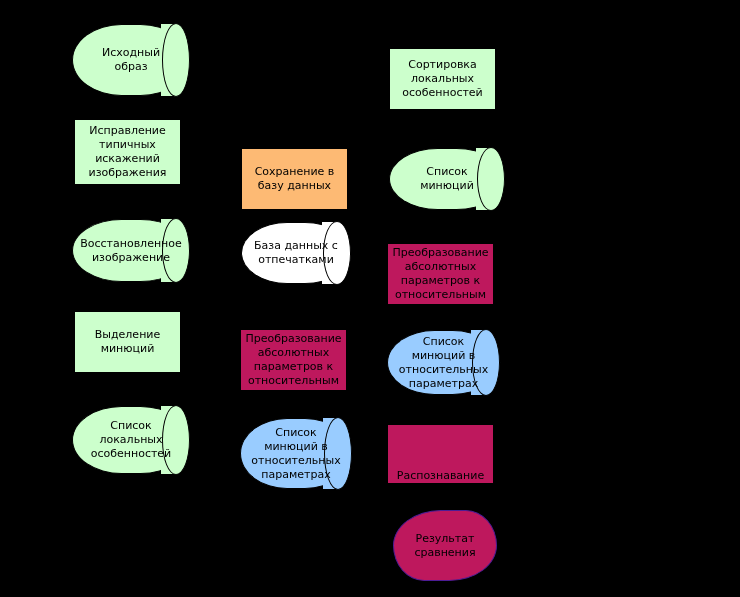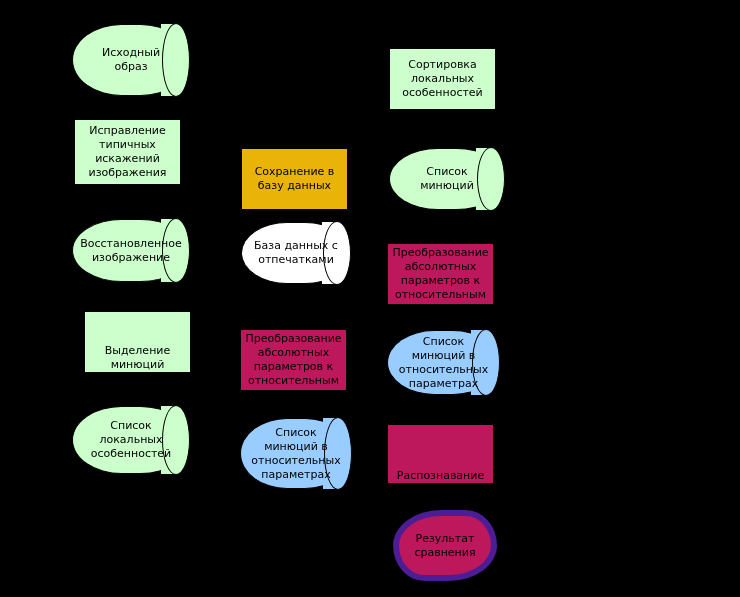--- a/index.html
+++ b/index.html
@@ -76,27 +76,27 @@
     width: 16px;
     z-index: 2;
     background: inherit;
   }
   .shape-cylinder .cyl-mask.fill-green { background: #CCFFCC; }
   .shape-cylinder .cyl-mask.fill-blue  { background: #99CCFF; }
   .shape-cylinder .cyl-mask.fill-white { background: #FFFFFF; }
 
   
   .shape-blob {
-    border: 6px solid #4c1d95;
+    border: 1px solid #4c1d95;
     border-radius: 46% 30% 46% 30% / 50% 50% 50% 50%;
   }
 
   .fill-green { background: #CCFFCC; }
   .fill-blue  { background: #be185d; }
-  .fill-white { background: #eab308; }
+  .fill-white { background: #fdba74; }
 </style>
 </head>
 <body>
 
 <div id="canvas">
     <div style="position: absolute; left: 0px; top: 0px; width: 100%; height: 100%;">
       <div class="node shape-cylinder" style="left: 72px; top: 24px; width: 118px; height: 72px;">
         <div class="cyl-body fill-green"></div>
         <div class="cyl-mask fill-green"></div>
         <div class="cyl-cap fill-green"></div>
@@ -109,21 +109,21 @@
 искажений
 изображения</div>
       </div>
       <div class="node shape-cylinder" style="left: 72px; top: 219px; width: 118px; height: 63px;">
         <div class="cyl-body fill-green"></div>
         <div class="cyl-mask fill-green"></div>
         <div class="cyl-cap fill-green"></div>
         <div class="label">Восстановленное
 изображение</div>
       </div>
-      <div class="node shape-rect fill-green" style="left: 84px; top: 311px; width: 107px; height: 62px; align-items: flex-end;">
+      <div class="node shape-rect fill-green" style="left: 74px; top: 311px; width: 107px; height: 62px;">
         <div class="label">Выделение
 минюций</div>
       </div>
       <div class="node shape-cylinder" style="left: 72px; top: 406px; width: 118px; height: 68px;">
         <div class="cyl-body fill-green"></div>
         <div class="cyl-mask fill-green"></div>
         <div class="cyl-cap fill-green"></div>
         <div class="label">Список
 локальных
 особенностей</div>

